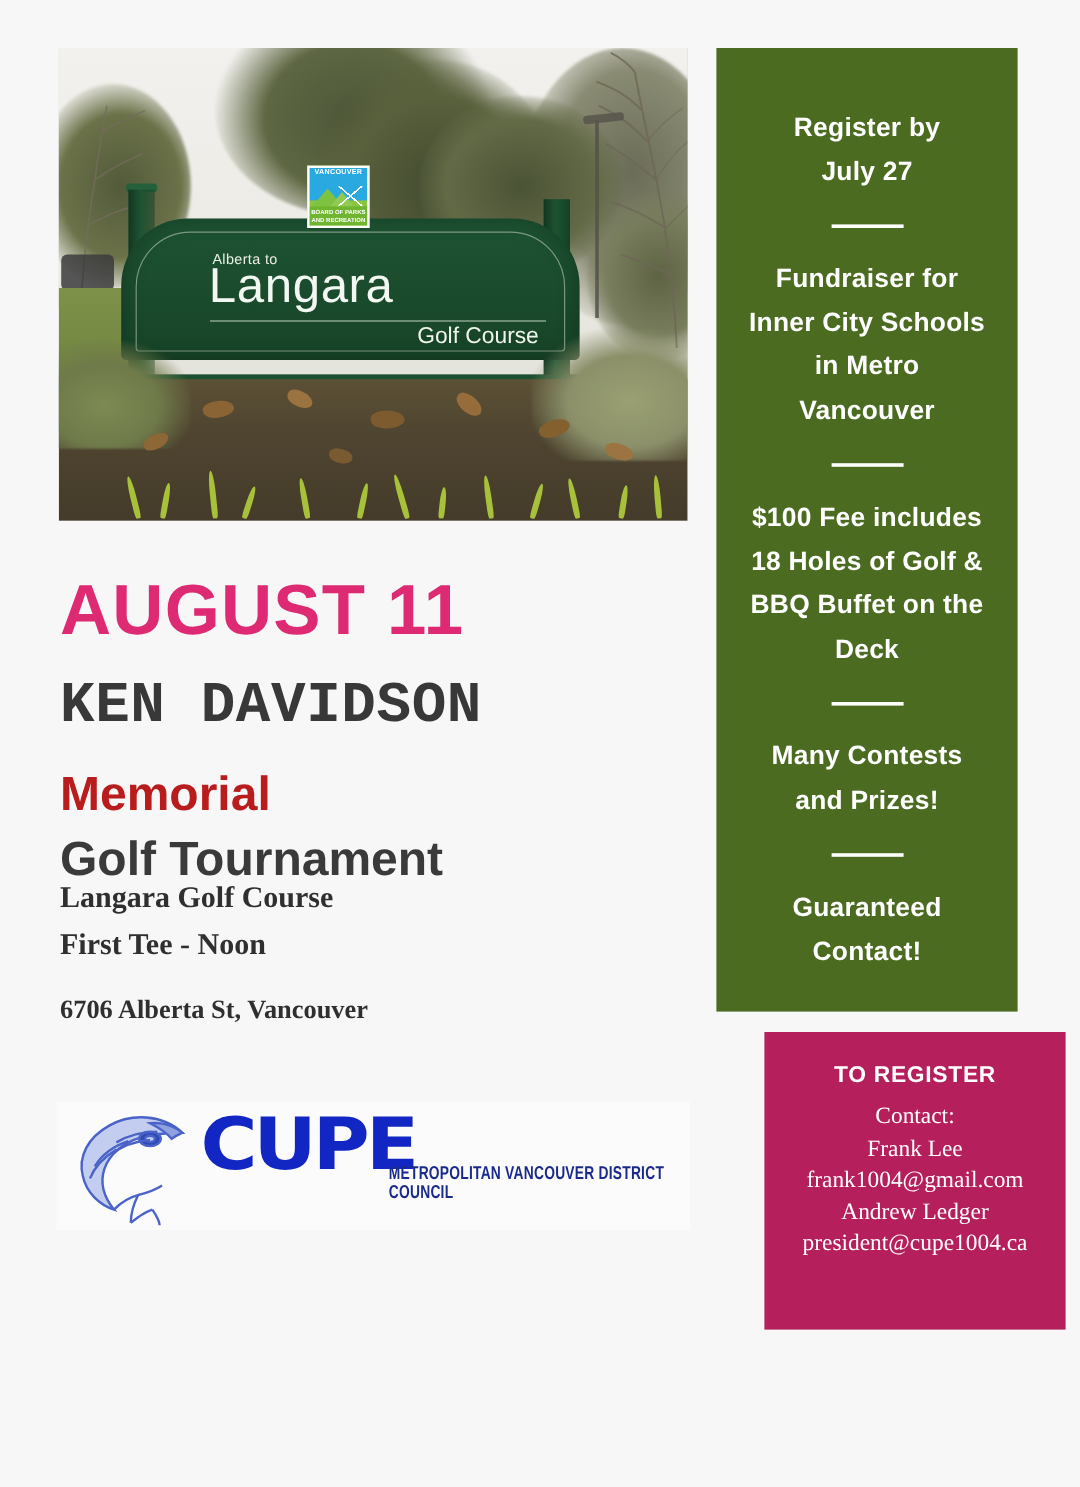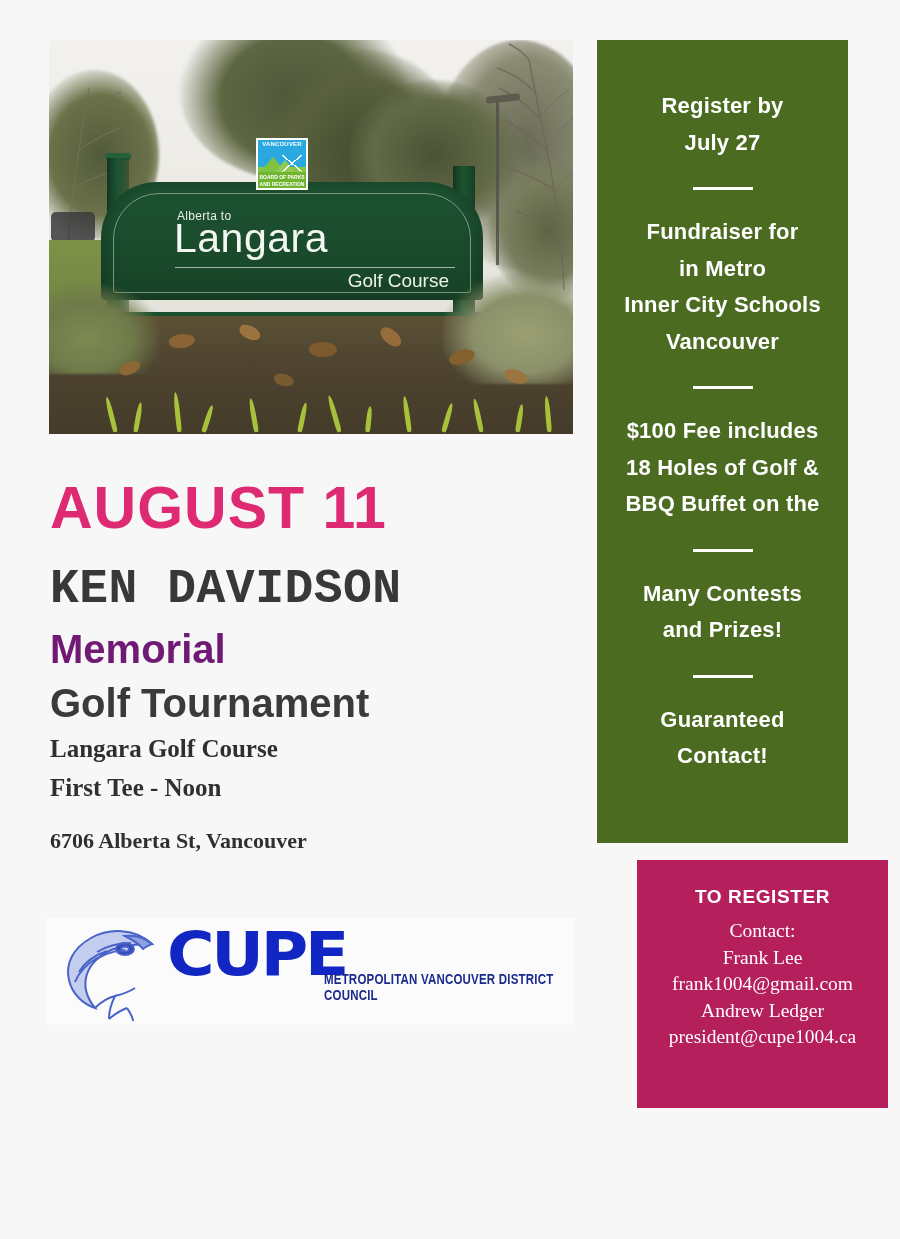--- a/index.html
+++ b/index.html
@@ -284,25 +284,25 @@
   .h-name {
     color: #383838;
     font-size: 48px;
     font-weight: bold;
     letter-spacing: .5px;
     line-height: 1.2;
     margin-top: 21px;
     font-family: Liberation Mono, monospace;
   }
   .h-memorial {
-    color: #701a75;
+    color: #b91c1c;
     font-size: 40px;
     font-weight: bold;
     line-height: 1.25;
-    margin-top: 5px;
+    margin-top: 18px;
   }
   .h-tournament {
     color: #3a3a3a;
     font-size: 40px;
     font-weight: bold;
     line-height: 1.25;
     margin-top: 4px;
   }
 
   .subinfo { position: absolute; left: 50px; top: 730px; width: 480px;
@@ -543,31 +543,32 @@
   </div>
 
   <div class="green-panel">
     <div class="gp-line">Register by</div>
     <div class="gp-line">July 27</div>
 
     <div class="gp-divider"></div>
 
     <div class="gp-group">
       <div class="gp-line">Fundraiser for</div>
+      <div class="gp-line">Inner City Schools</div>
       <div class="gp-line">in Metro</div>
-      <div class="gp-line">Inner City Schools</div>
       <div class="gp-line">Vancouver</div>
     </div>
 
     <div class="gp-divider"></div>
 
     <div class="gp-group">
       <div class="gp-line">$100 Fee includes</div>
       <div class="gp-line">18 Holes of Golf &amp;</div>
       <div class="gp-line">BBQ Buffet on the</div>
+      <div class="gp-line">Deck</div>
     </div>
 
     <div class="gp-divider"></div>
 
     <div class="gp-group">
       <div class="gp-line">Many Contests</div>
       <div class="gp-line">and Prizes!</div>
     </div>
 
     <div class="gp-divider"></div>

